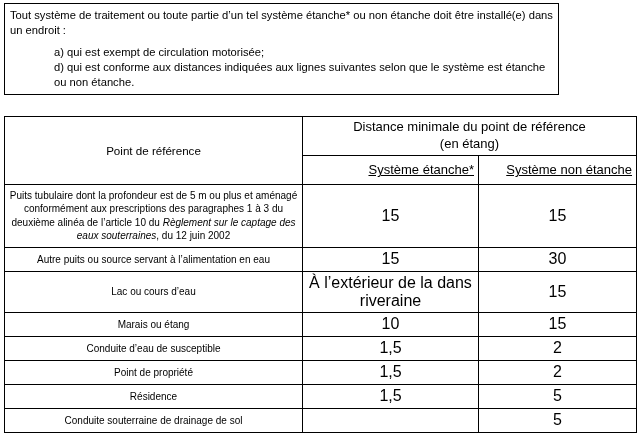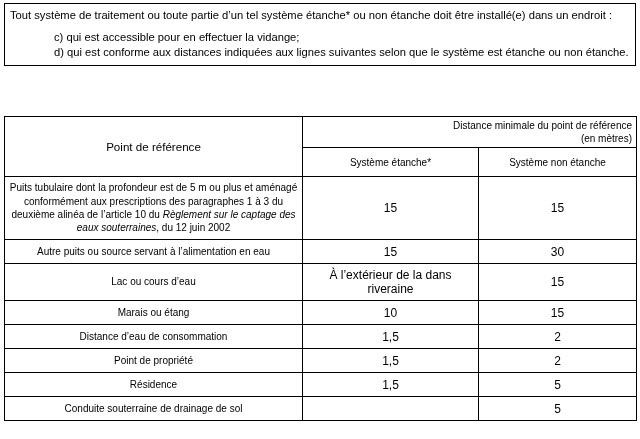--- a/index.html
+++ b/index.html
@@ -18,21 +18,21 @@
     position: relative;
     width: 640px;
     height: 439px;
     box-sizing: border-box;
     padding: 0;
   }
   .intro-box {
     position: absolute;
     left: 4px;
     top: 3px;
-    width: 632px;
+    width: 555px;
     box-sizing: border-box;
     border: 1px solid #000;
     padding: 4px 5px 5px 5px;
     font-size: 11.2px;
     line-height: 1.33;
   }
   .intro-text {
     margin: 0;
   }
   .intro-list {
@@ -65,77 +65,78 @@
     vertical-align: middle;
     font-weight: normal;
   }
   th.hdr-point {
     text-align: center;
     font-weight: bold;
     font-size: 11.6px;
     height: 52px;
   }
   th.hdr-dist {
-    text-align: right;
+    text-align: center;
     font-weight: bold;
-    font-size: 10px;
+    font-size: 13px;
     vertical-align: top;
     padding-top: 5px;
     line-height: 1.3;
   }
   th.hdr-sub {
-    text-align: center;
+    text-align: right;
     font-weight: bold;
-    font-size: 10px;
+    font-size: 13px;
     height: 24px;
+    text-decoration: underline;
   }
   td.label-cell {
     text-align: center;
     font-size: 10px;
     line-height: 1.33;
     padding: 3px 4px 3px 5px;
   }
   td.val-cell {
     text-align: center;
-    font-size: 12px;
+    font-size: 16px;
   }
   .italic { font-style: italic; }
   .row-tall td { height: 58px; }
   .row-std td { height: 19px; }
   .row-two td { height: 32px; }
   .col-a { width: 298px; }
   .col-b { width: 176px; }
   .col-c { width: 158px; }
 </style>
 </head>
 <body>
 
 <div class="page">
 
   <div class="intro-box">
     <p class="intro-text">Tout système de traitement ou toute partie d’un tel système étanche* ou non étanche doit être installé(e) dans un endroit :</p>
     <ul class="intro-list">
-      <li>c) qui est accessible pour en effectuer la vidange;</li>
+      <li>a) qui est exempt de circulation motorisée;</li>
       <li>d) qui est conforme aux distances indiquées aux lignes suivantes selon que le système est étanche ou non étanche.</li>
     </ul>
   </div>
 
   <div class="table-wrap">
     <table class="ref-table">
       <colgroup>
         <col class="col-a">
         <col class="col-b">
         <col class="col-c">
       </colgroup>
       <tbody>
         <tr>
           <th class="hdr-point" rowspan="2">Point de référence</th>
           <th class="hdr-dist" colspan="2">
             <div>Distance minimale du point de référence</div>
-            <div>(en mètres)</div>
+            <div>(en étang)</div>
           </th>
         </tr>
         <tr>
           <th class="hdr-sub">Système étanche*</th>
           <th class="hdr-sub">Système non étanche</th>
         </tr>
 
         <tr class="row-tall">
           <td class="label-cell">
             <span>Puits tubulaire dont la profondeur est de 5 m ou plus et aménagé conformément aux prescriptions des paragraphes 1 à 3 du deuxième alinéa de l’article 10 du </span><span class="italic">Règlement sur le captage des eaux souterraines</span><span>, du 12 juin 2002</span>
@@ -156,21 +157,21 @@
           <td class="val-cell">15</td>
         </tr>
 
         <tr class="row-std">
           <td class="label-cell">Marais ou étang</td>
           <td class="val-cell">10</td>
           <td class="val-cell">15</td>
         </tr>
 
         <tr class="row-std">
-          <td class="label-cell">Distance d’eau de consommation</td>
+          <td class="label-cell">Conduite d’eau de susceptible</td>
           <td class="val-cell">1,5</td>
           <td class="val-cell">2</td>
         </tr>
 
         <tr class="row-std">
           <td class="label-cell">Point de propriété</td>
           <td class="val-cell">1,5</td>
           <td class="val-cell">2</td>
         </tr>
 

